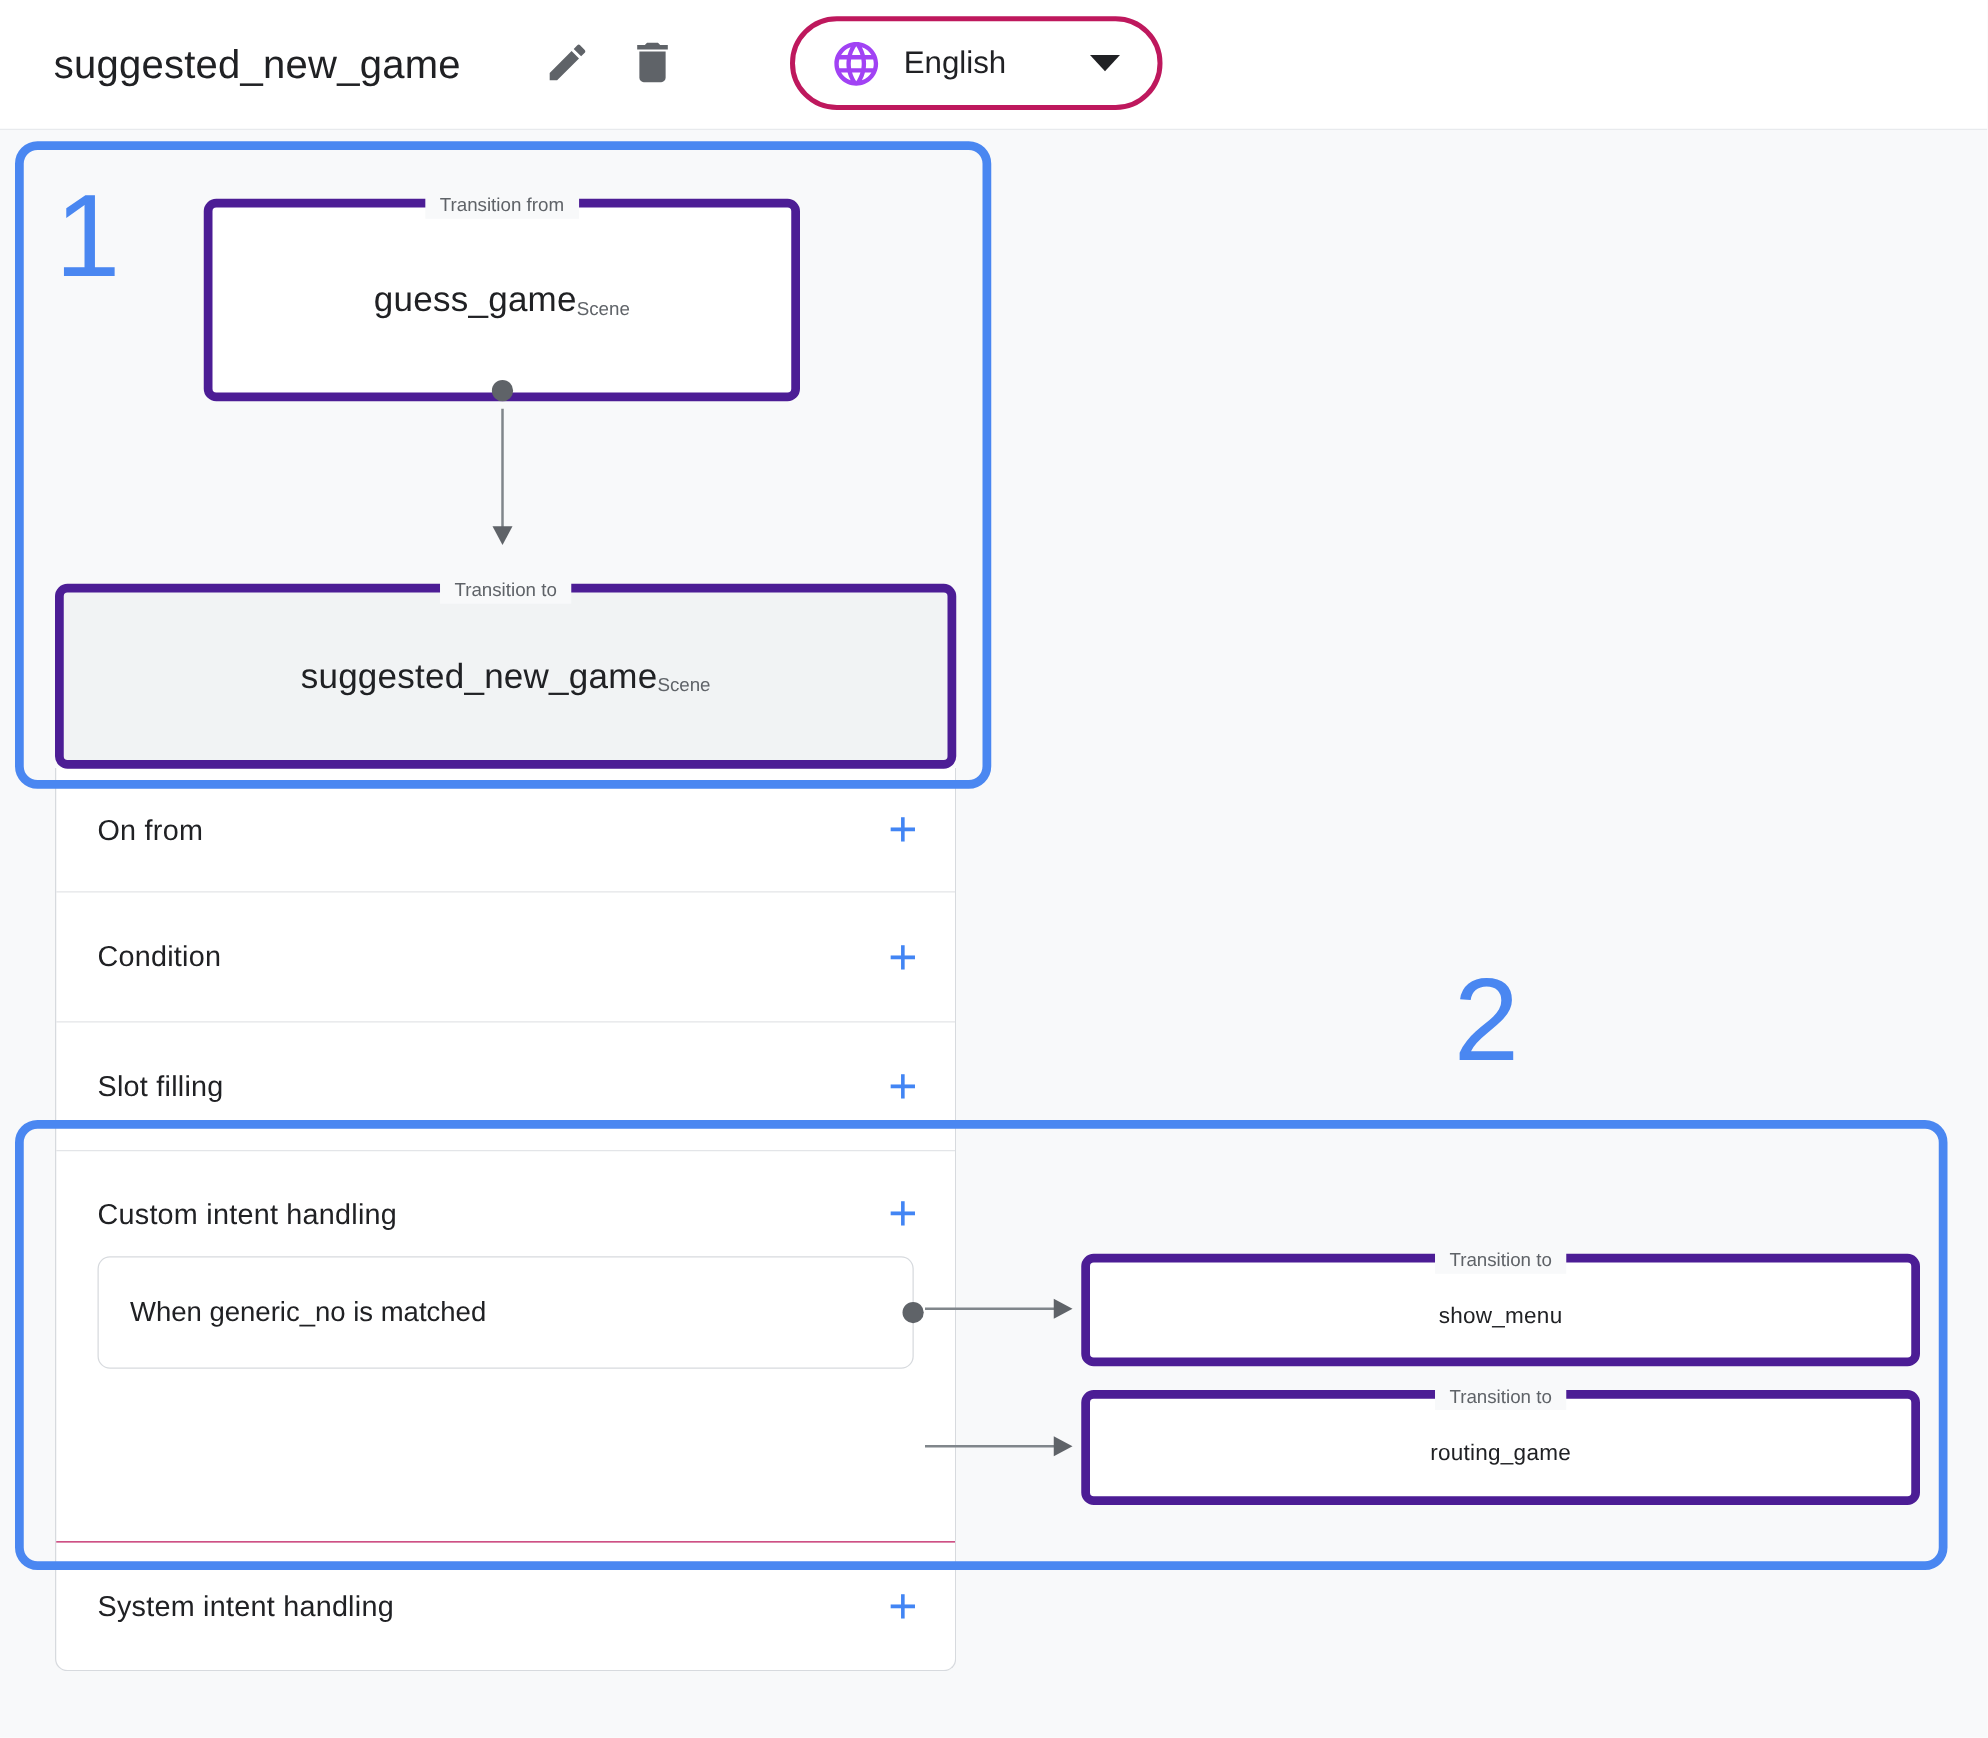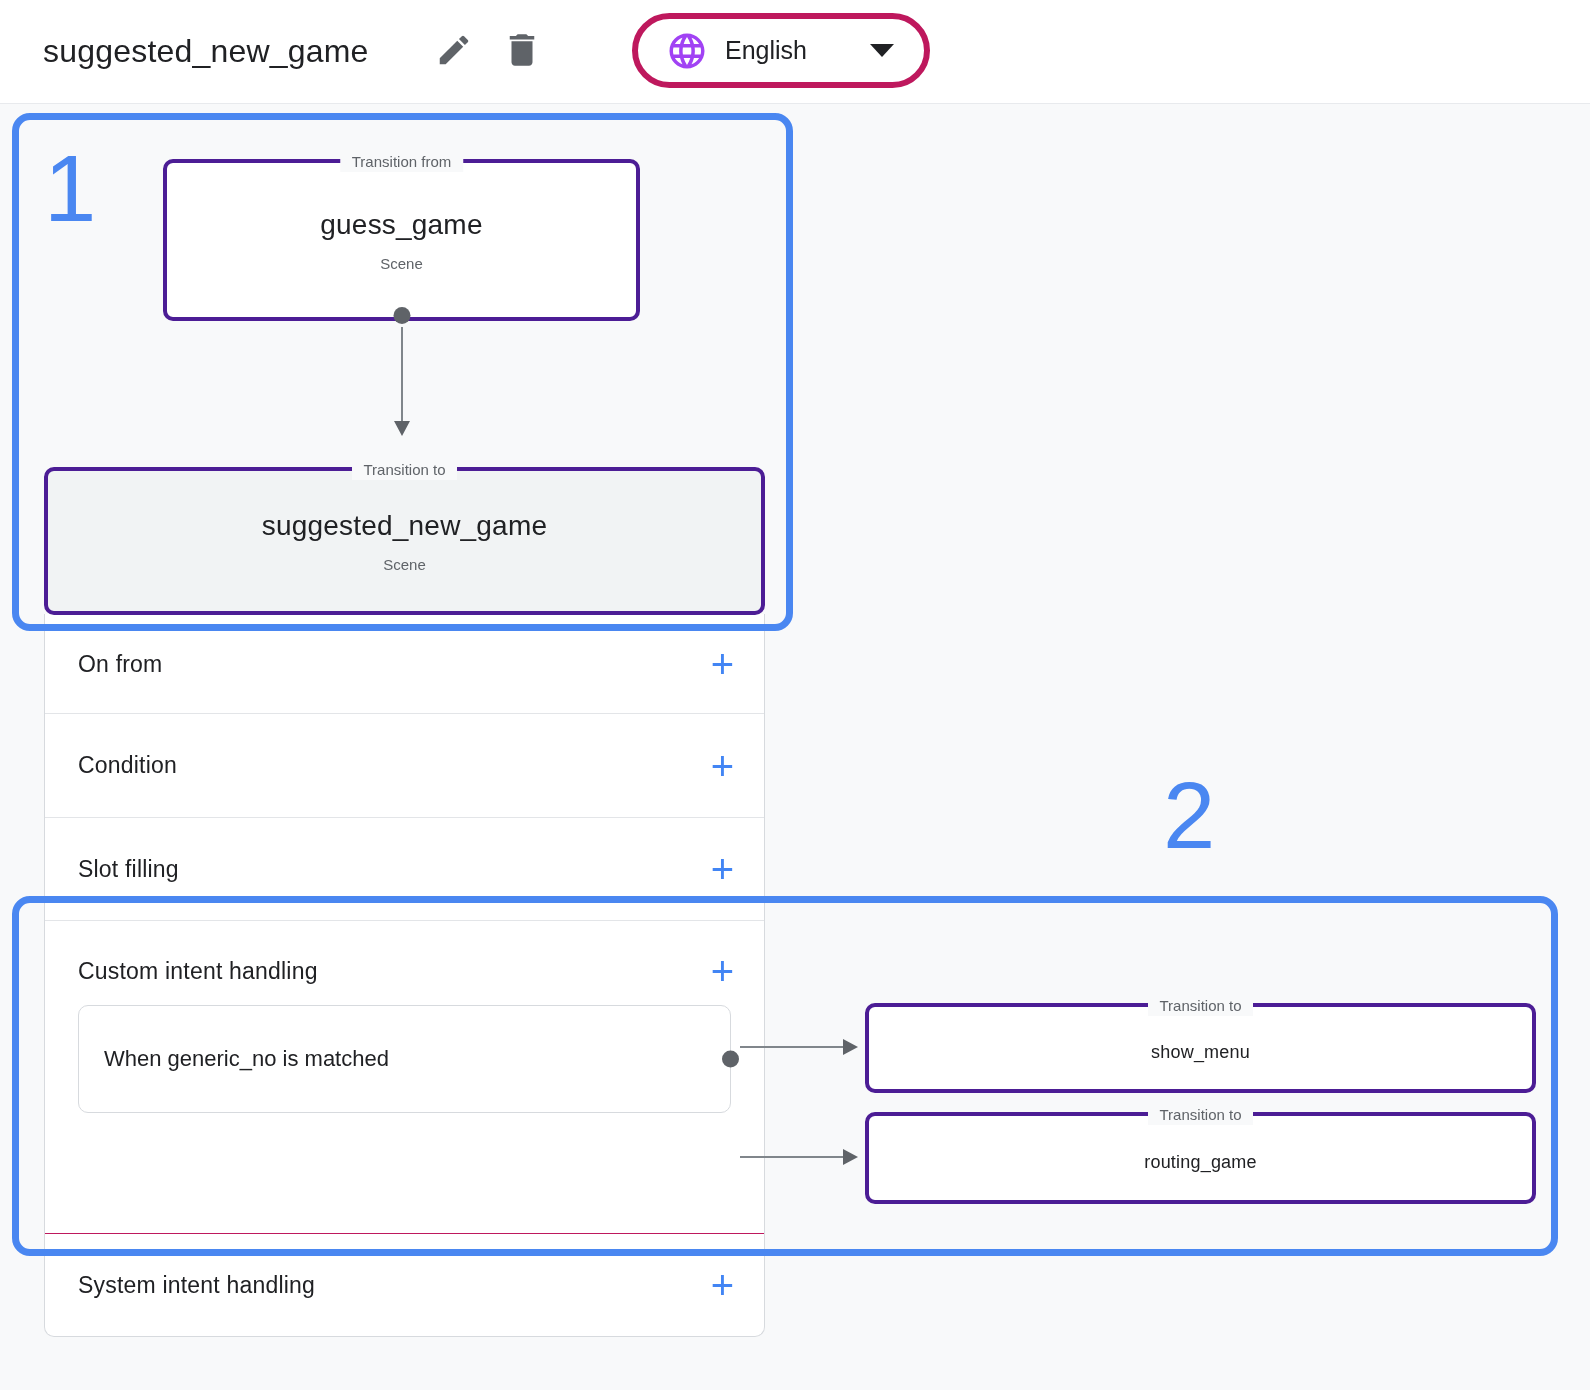--- a/index.html
+++ b/index.html
@@ -23,21 +23,21 @@
   .icon-btn{
     position:absolute;top:24px;width:52px;height:52px;
     display:flex;align-items:center;justify-content:center;
     background:none;border:none;cursor:pointer;padding:0;
   }
   #edit-btn{left:428px;}
   #delete-btn{left:496px;}
   .icon-btn svg{display:block;}
   #lang-pill{
     position:absolute;left:632px;top:13px;width:298px;height:75px;
-    box-sizing:border-box;background:#fff;border:6px solid #be185d;
+    box-sizing:border-box;background:#fff;border:4px solid #be185d;
     border-radius:38px;display:flex;align-items:center;
     padding:0 30px 0 28px;cursor:pointer;
   }
   #lang-pill .globe{width:42px;height:42px;flex:0 0 auto;}
   #lang-label{font-size:25px;color:#202124;margin-left:17px;}
   #lang-caret{
     margin-left:auto;width:0;height:0;
     border-left:12px solid transparent;border-right:12px solid transparent;
     border-top:13px solid #202124;
   }
@@ -50,22 +50,22 @@
   #ann-box-2{left:12px;top:896px;width:1546px;height:360px;}
   .ann-num{
     position:absolute;color:#4a87f1;font-size:94px;line-height:1;
     z-index:7;pointer-events:none;
   }
   #ann-num-1{left:44px;top:142px;}
   #ann-num-2{left:1163px;top:769px;}
   
   .flow-card{
     position:absolute;box-sizing:border-box;
-    border:4px solid #4c1d95;border-radius:10px;background:#fff;z-index:2;
-    display:flex;flex-direction:column;align-items:center;justify-content:center;
+    border:7px solid #4c1d95;border-radius:10px;background:#fff;z-index:2;
+    display:flex;flex-direction:row;align-items:center;justify-content:center;
   }
   .flow-card .legend{
     position:absolute;top:-11px;left:50%;transform:translateX(-50%);
     background:#f8f9fa;padding:0 12px;font-size:15px;color:#5f6368;
     white-space:nowrap;line-height:20px;
   }
   .flow-card .scene-name{font-size:28px;color:#202124;letter-spacing:.2px;}
   .flow-card .scene-type{font-size:15px;color:#5f6368;margin-top:14px;}
   #from-card{left:163px;top:159px;width:477px;height:162px;}
   #to-card{left:44px;top:467px;width:721px;height:148px;background:#f1f3f4;}
@@ -118,21 +118,21 @@
     display:flex;align-items:center;justify-content:space-between;
     padding:30px 30px 0 33px;
   }
   .row-label{font-size:23px;color:#202124;letter-spacing:.2px;}
   .plus-btn{
     background:none;border:none;cursor:pointer;padding:0;
     font-size:40px;line-height:1;color:#4285f4;
     font-family:"Liberation Sans", sans-serif;font-weight:400;
   }
   .intent-card{
-    position:absolute;left:33px;width:653px;height:108px;box-sizing:border-box;
+    position:absolute;left:33px;width:653px;height:90px;box-sizing:border-box;
     background:#fff;border:1px solid #d7dade;border-radius:10px;
     display:flex;align-items:center;padding-left:25px;cursor:pointer;
   }
   #intent-card-1{top:84px;}
   #intent-card-2{top:193px;height:91px;}
   .intent-card .intent-text{font-size:22px;color:#202124;}
   .intent-card .conn-dot{right:-9px;top:50%;transform:translateY(-50%);}
 </style>
 </head>
 <body>

